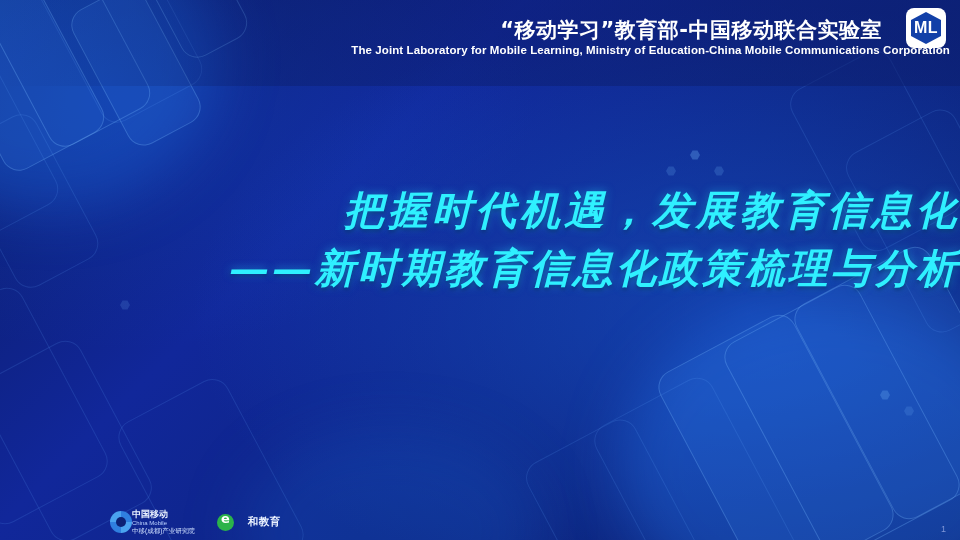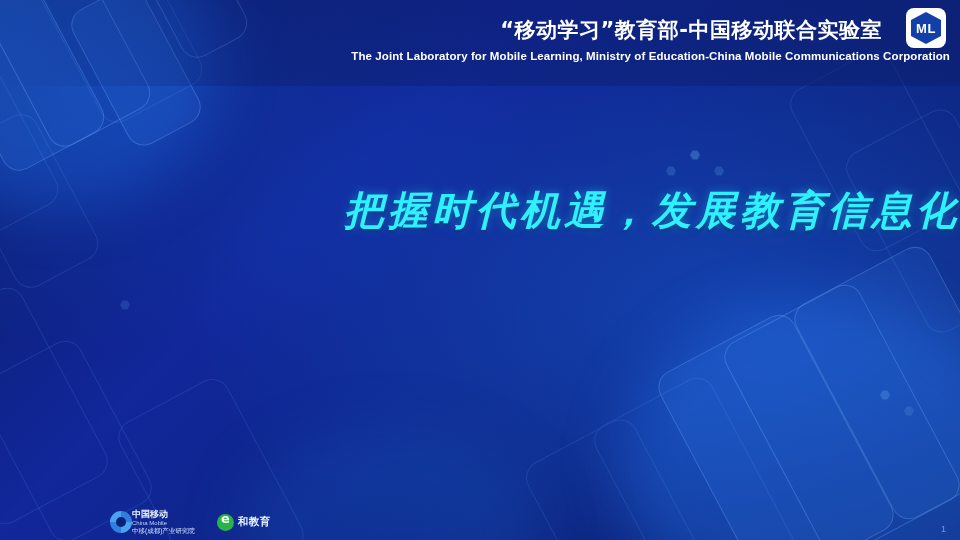--- a/index.html
+++ b/index.html
@@ -29,34 +29,34 @@
     position:absolute;left:0;top:0;width:960px;height:86px;
     background:linear-gradient(90deg, rgba(8,22,80,0.0) 0%, rgba(10,26,95,0.35) 30%, rgba(12,30,110,0.55) 100%);
   }
   .h-title{
     position:absolute;right:78px;top:16px;
     font-family:"DejaVu Sans","Liberation Sans",sans-serif;
     font-weight:bold;font-size:21px;color:#ffffff;letter-spacing:0.5px;
     white-space:nowrap;
   }
   .h-sub{
-    position:absolute;right:10px;top:50px;
+    position:absolute;right:10px;top:44px;
     font-size:11.5px;color:#ffffff;font-weight:bold;white-space:nowrap;
     letter-spacing:0.1px;
   }
   .logo-ml{
     position:absolute;right:14px;top:8px;width:40px;height:40px;border-radius:8px;
     background:#ffffff;display:flex;align-items:center;justify-content:center;
   }
   .logo-ml .hexglyph{
     width:30px;height:32px;background:#1240a8;
     clip-path:polygon(50% 0%,100% 25%,100% 75%,50% 100%,0% 75%,0% 25%);
     display:flex;align-items:center;justify-content:center;
   }
-  .logo-ml .hexglyph span{color:#ffffff;font-size:13px;font-weight:bold;letter-spacing:0.5px;}
+  .logo-ml .hexglyph span{color:#ffffff;font-size:16px;font-weight:bold;letter-spacing:0.5px;}
 
   
   .title-wrap{position:absolute;left:0;top:182px;width:960px;text-align:right;}
   .t1{
     font-family:"DejaVu Serif","Liberation Serif",serif;
     font-size:40px;font-weight:bold;font-style:italic;
     color:#2ff0ff;letter-spacing:4px;
     text-shadow:0 0 8px rgba(40,200,255,0.55),0 2px 4px rgba(0,20,80,0.8);
     line-height:56px;
   }
@@ -111,21 +111,21 @@
     width:22px;height:22px;border-radius:50%;
     background:conic-gradient(#2f7fe0 0 25%, #4aa3f0 0 50%, #2f7fe0 0 75%, #4aa3f0 0 100%);
     position:relative;
   }
   .cmcc-mark:after{content:"";position:absolute;inset:6px;border-radius:50%;background:#0c2175;}
   .cmcc-txt{display:flex;flex-direction:column;line-height:1.1;}
   .cmcc-cn{font-size:9px;color:#eaf2ff;font-weight:bold;}
   .cmcc-en{font-size:6px;color:#bcd2ff;}
   .cmcc-sub{font-size:6.5px;color:#cfe0ff;}
 
-  .hjy{display:flex;align-items:center;gap:4px;margin-left:12px;}
+  .hjy{display:flex;align-items:center;gap:14px;margin-left:12px;}
   .hjy-mark{
     width:17px;height:17px;border-radius:50%;background:#2bb34a;position:relative;
   }
   .hjy-mark:after{
     content:"e";position:absolute;left:0;top:-3px;width:17px;text-align:center;
     color:#ffffff;font-size:13px;font-weight:bold;font-family:"DejaVu Sans",sans-serif;
   }
   .hjy-txt{font-size:10.5px;color:#eaf2ff;font-weight:bold;letter-spacing:0.5px;}
 
   .url-wrap{display:flex;align-items:baseline;gap:4px;margin-left:18px;}
@@ -179,20 +179,21 @@
     <div class="h-sub">The Joint Laboratory for Mobile Learning,   Ministry of Education-China Mobile Communications Corporation</div>
     <div class="logo-ml">
       <div class="hexglyph">
         <span>ML</span>
       </div>
     </div>
   </div>
 
   <div class="title-wrap">
     <div class="t1">把握时代机遇，发展教育信息化</div>
+    <div class="t2">——新时期教育信息化政策梳理与分析</div>
   </div>
 
 
   <div class="footer">
     <div class="f-inner">
 
 
       <div class="cmcc">
         <div class="cmcc-mark"></div>
         <div class="cmcc-txt">

